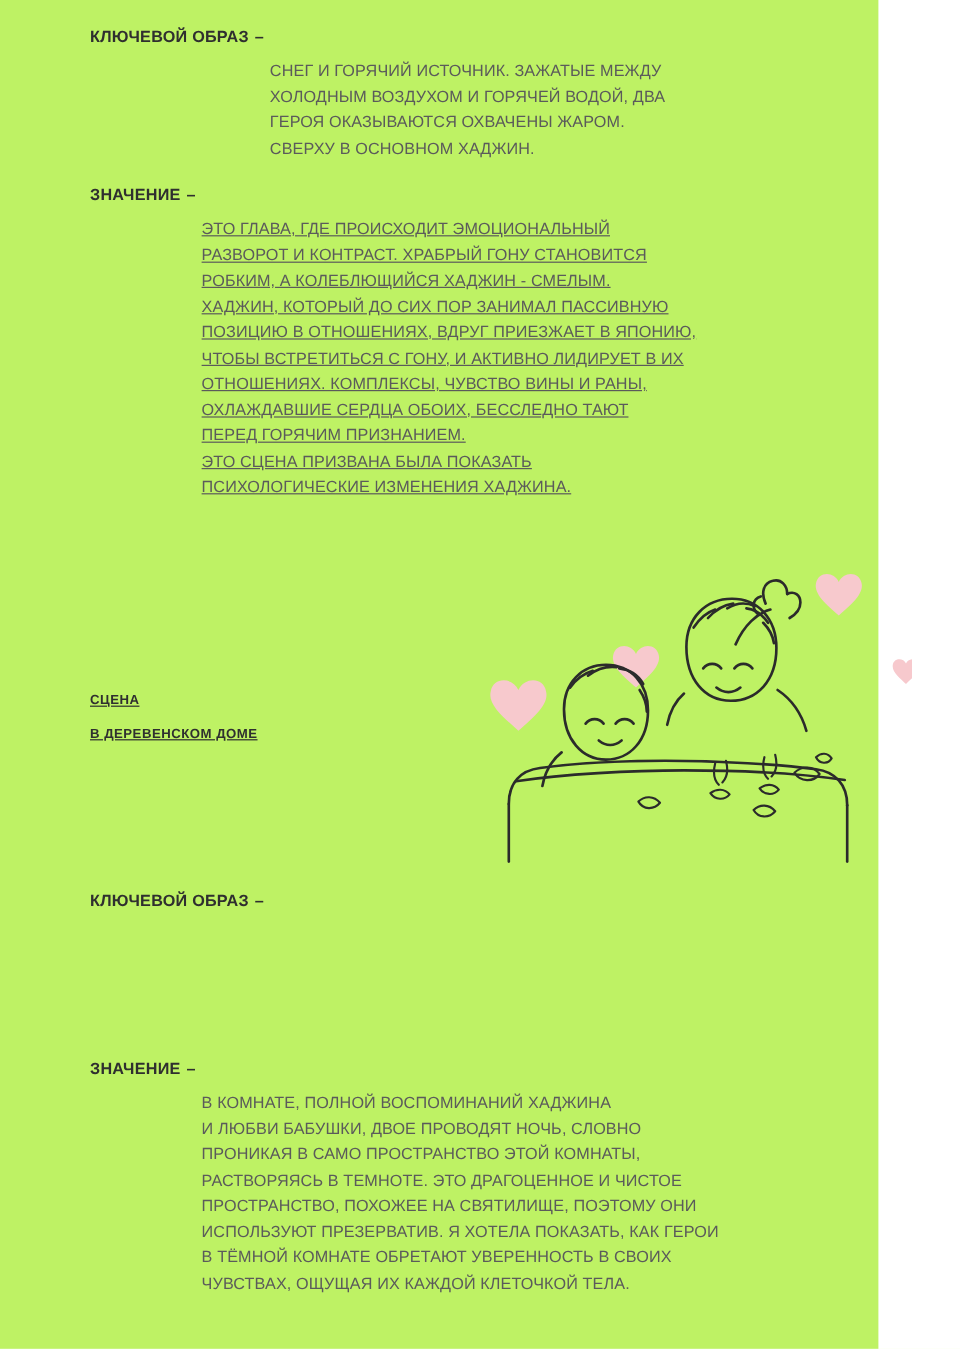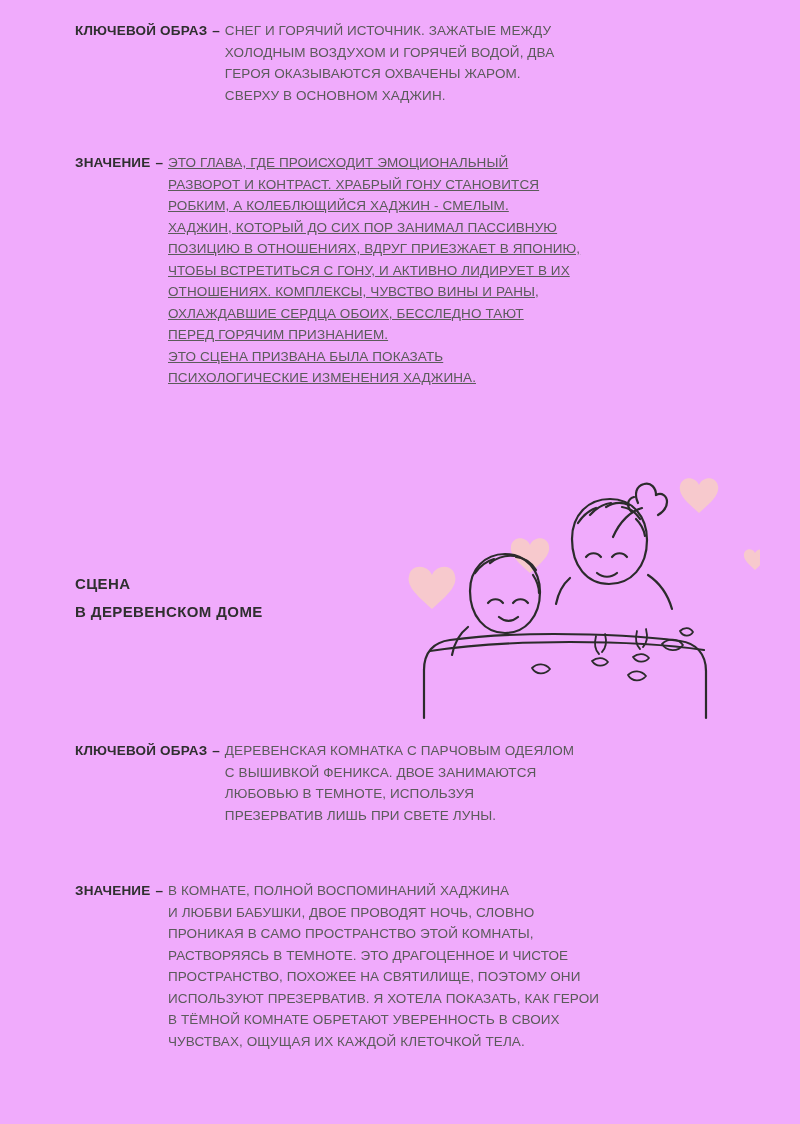--- a/index.html
+++ b/index.html
@@ -10,23 +10,23 @@
   body {
     width: 800px;
     height: 1124px;
     position: relative;
     font-family: "Liberation Sans", sans-serif;
     color: #4a4a4a;
     overflow: hidden;
   }
   .page {
     position: relative;
-    width: 800px;
+    width: 732px;
     height: 1124px;
-    background: #f0abfc;
+    background: #bef264;
   }
 
   
   .block {
     position: absolute;
     display: flex;
     align-items: flex-start;
   }
   .label {
     font-weight: bold;
@@ -45,39 +45,41 @@
     padding: 0 5px;
     white-space: nowrap;
   }
   .body-text {
     font-size: 13.5px;
     line-height: 21.5px;
     color: #5b5b5b;
     letter-spacing: 0.1px;
     white-space: pre-line;
     text-transform: uppercase;
+    margin-top: 28px;
   }
 
   #block-key-1 { left: 75px; top: 20px; width: 700px; }
   #block-key-1 .body-text { width: 455px; }
 
   #block-mean-1 { left: 75px; top: 152px; width: 700px; }
   #block-mean-1 .body-text { width: 470px; text-decoration: underline; }
 
   #scene-title {
     position: absolute;
     left: 75px;
     top: 570px;
-    font-size: 15px;
+    font-size: 11px;
     font-weight: bold;
     color: #2f2f2f;
     line-height: 28px;
     letter-spacing: 0.4px;
     white-space: pre-line;
     text-transform: uppercase;
+    text-decoration: underline;
   }
 
   #block-key-2 { left: 75px; top: 740px; width: 700px; }
   #block-key-2 .body-text { width: 470px; }
 
   #block-mean-2 { left: 75px; top: 880px; width: 700px; }
   #block-mean-2 .body-text { width: 490px; }
 
   
   .illustration {
@@ -182,24 +184,20 @@
           <path d="M262 179 c6-6 16-6 21 1 c-5 7 -16 7 -21-1 z"></path>
           <path d="M280 166 c4-4 10-4 13 1 c-3 5 -10 5 -13-1 z"></path>
         </g>
       </g>
     </svg>
   </div>
 
   <div class="block" id="block-key-2">
     <span class="label">КЛЮЧЕВОЙ ОБРАЗ</span>
     <span class="dash">–</span>
-    <span class="body-text">ДЕРЕВЕНСКАЯ КОМНАТКА С ПАРЧОВЫМ ОДЕЯЛОМ
-С ВЫШИВКОЙ ФЕНИКСА. ДВОЕ ЗАНИМАЮТСЯ
-ЛЮБОВЬЮ В ТЕМНОТЕ, ИСПОЛЬЗУЯ
-ПРЕЗЕРВАТИВ ЛИШЬ ПРИ СВЕТЕ ЛУНЫ.</span>
   </div>
 
   <div class="block" id="block-mean-2">
     <span class="label">ЗНАЧЕНИЕ</span>
     <span class="dash">–</span>
     <span class="body-text">В КОМНАТЕ, ПОЛНОЙ ВОСПОМИНАНИЙ ХАДЖИНА
 И ЛЮБВИ БАБУШКИ, ДВОЕ ПРОВОДЯТ НОЧЬ, СЛОВНО
 ПРОНИКАЯ В САМО ПРОСТРАНСТВО ЭТОЙ КОМНАТЫ,
 РАСТВОРЯЯСЬ В ТЕМНОТЕ. ЭТО ДРАГОЦЕННОЕ И ЧИСТОЕ
 ПРОСТРАНСТВО, ПОХОЖЕЕ НА СВЯТИЛИЩЕ, ПОЭТОМУ ОНИ

